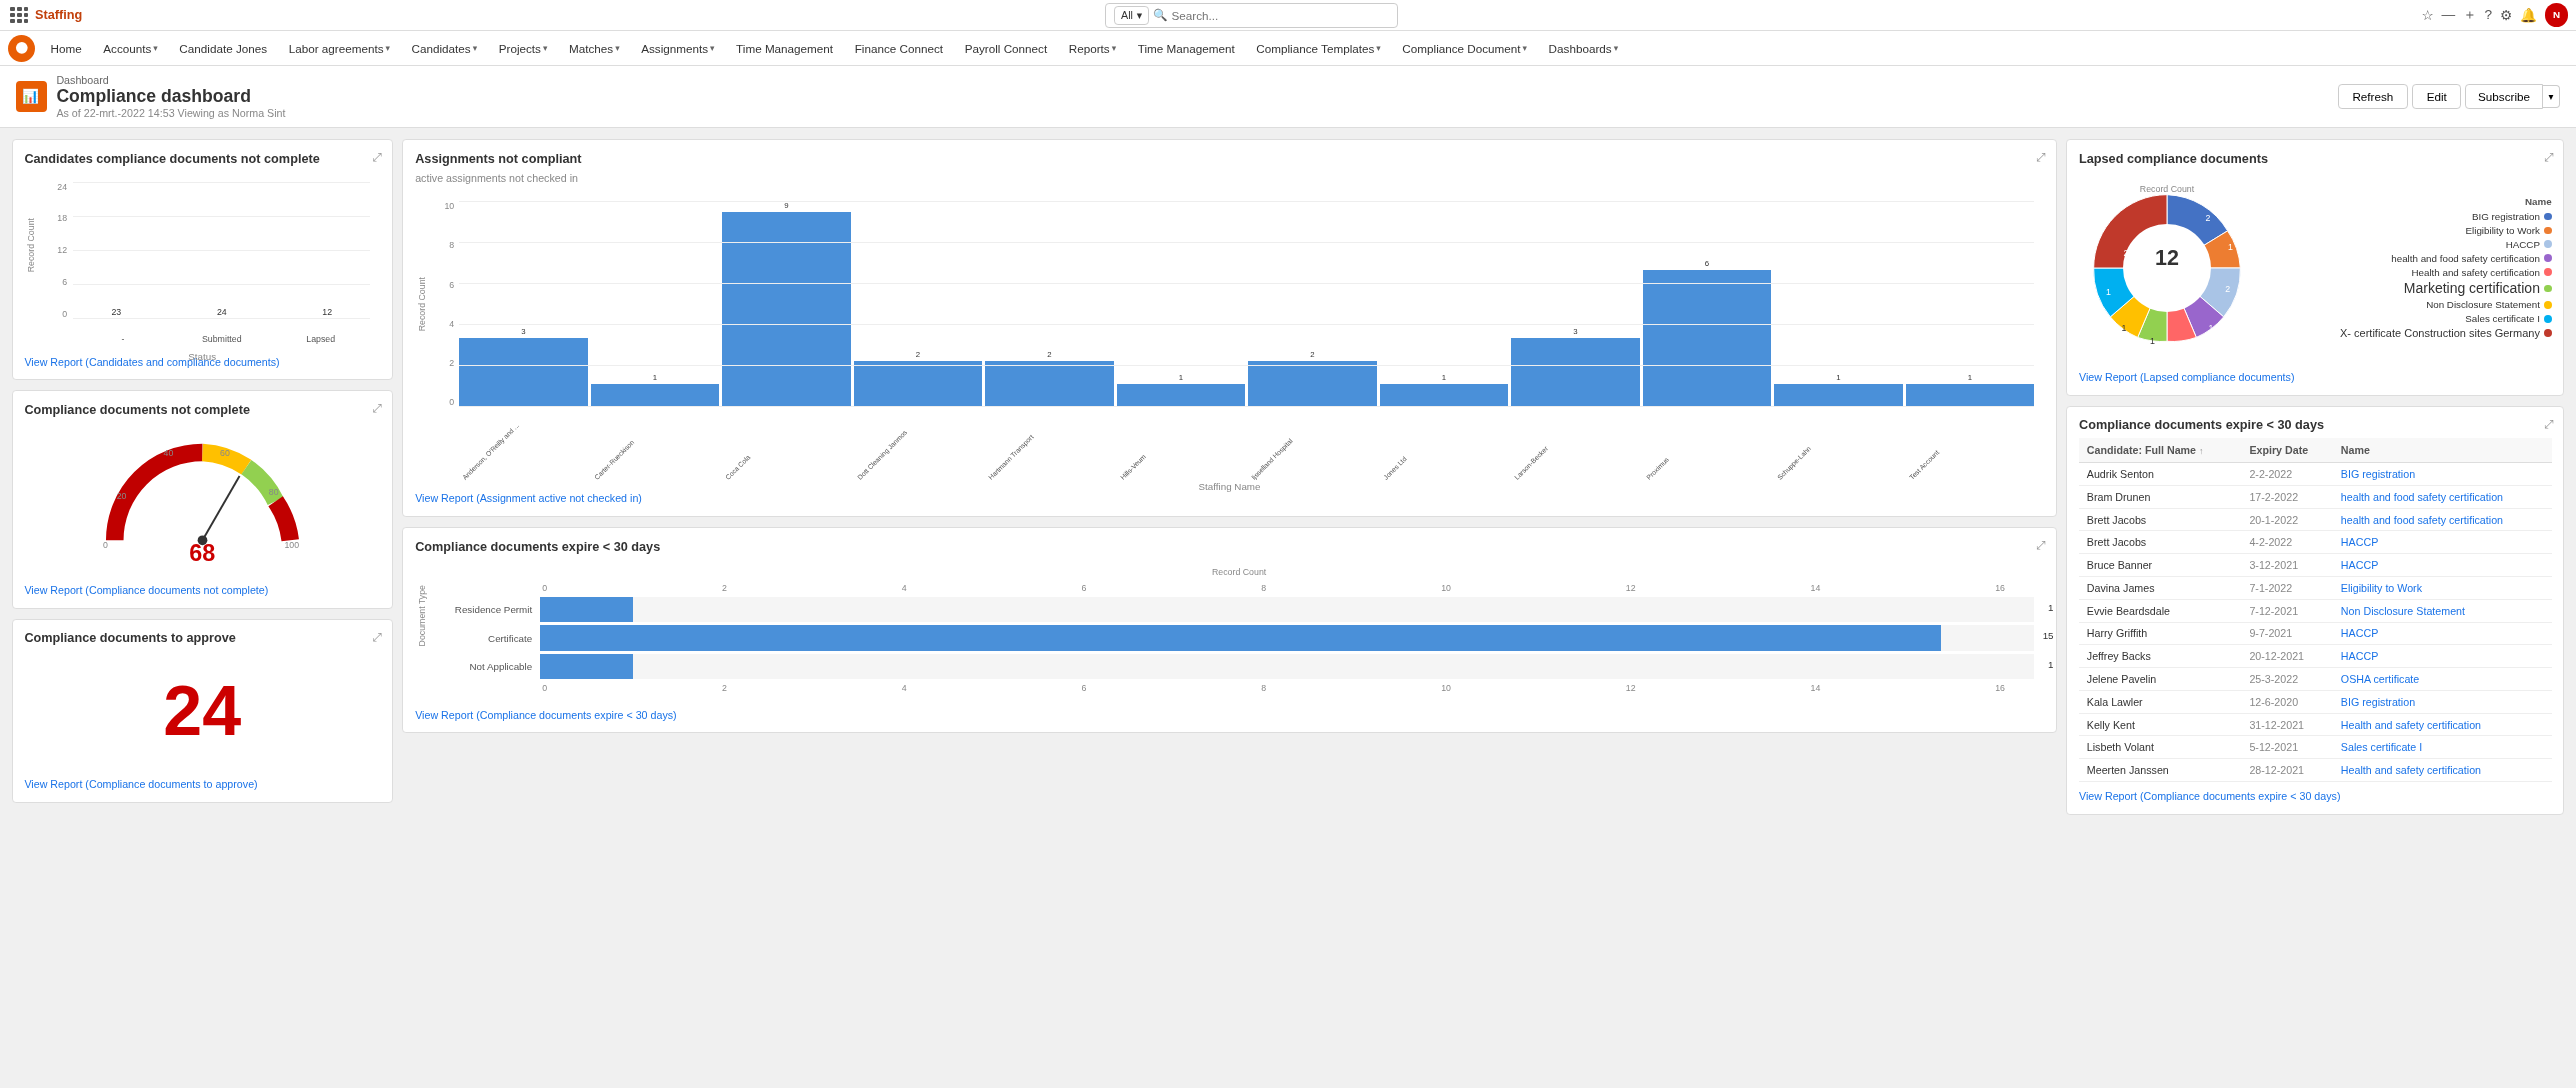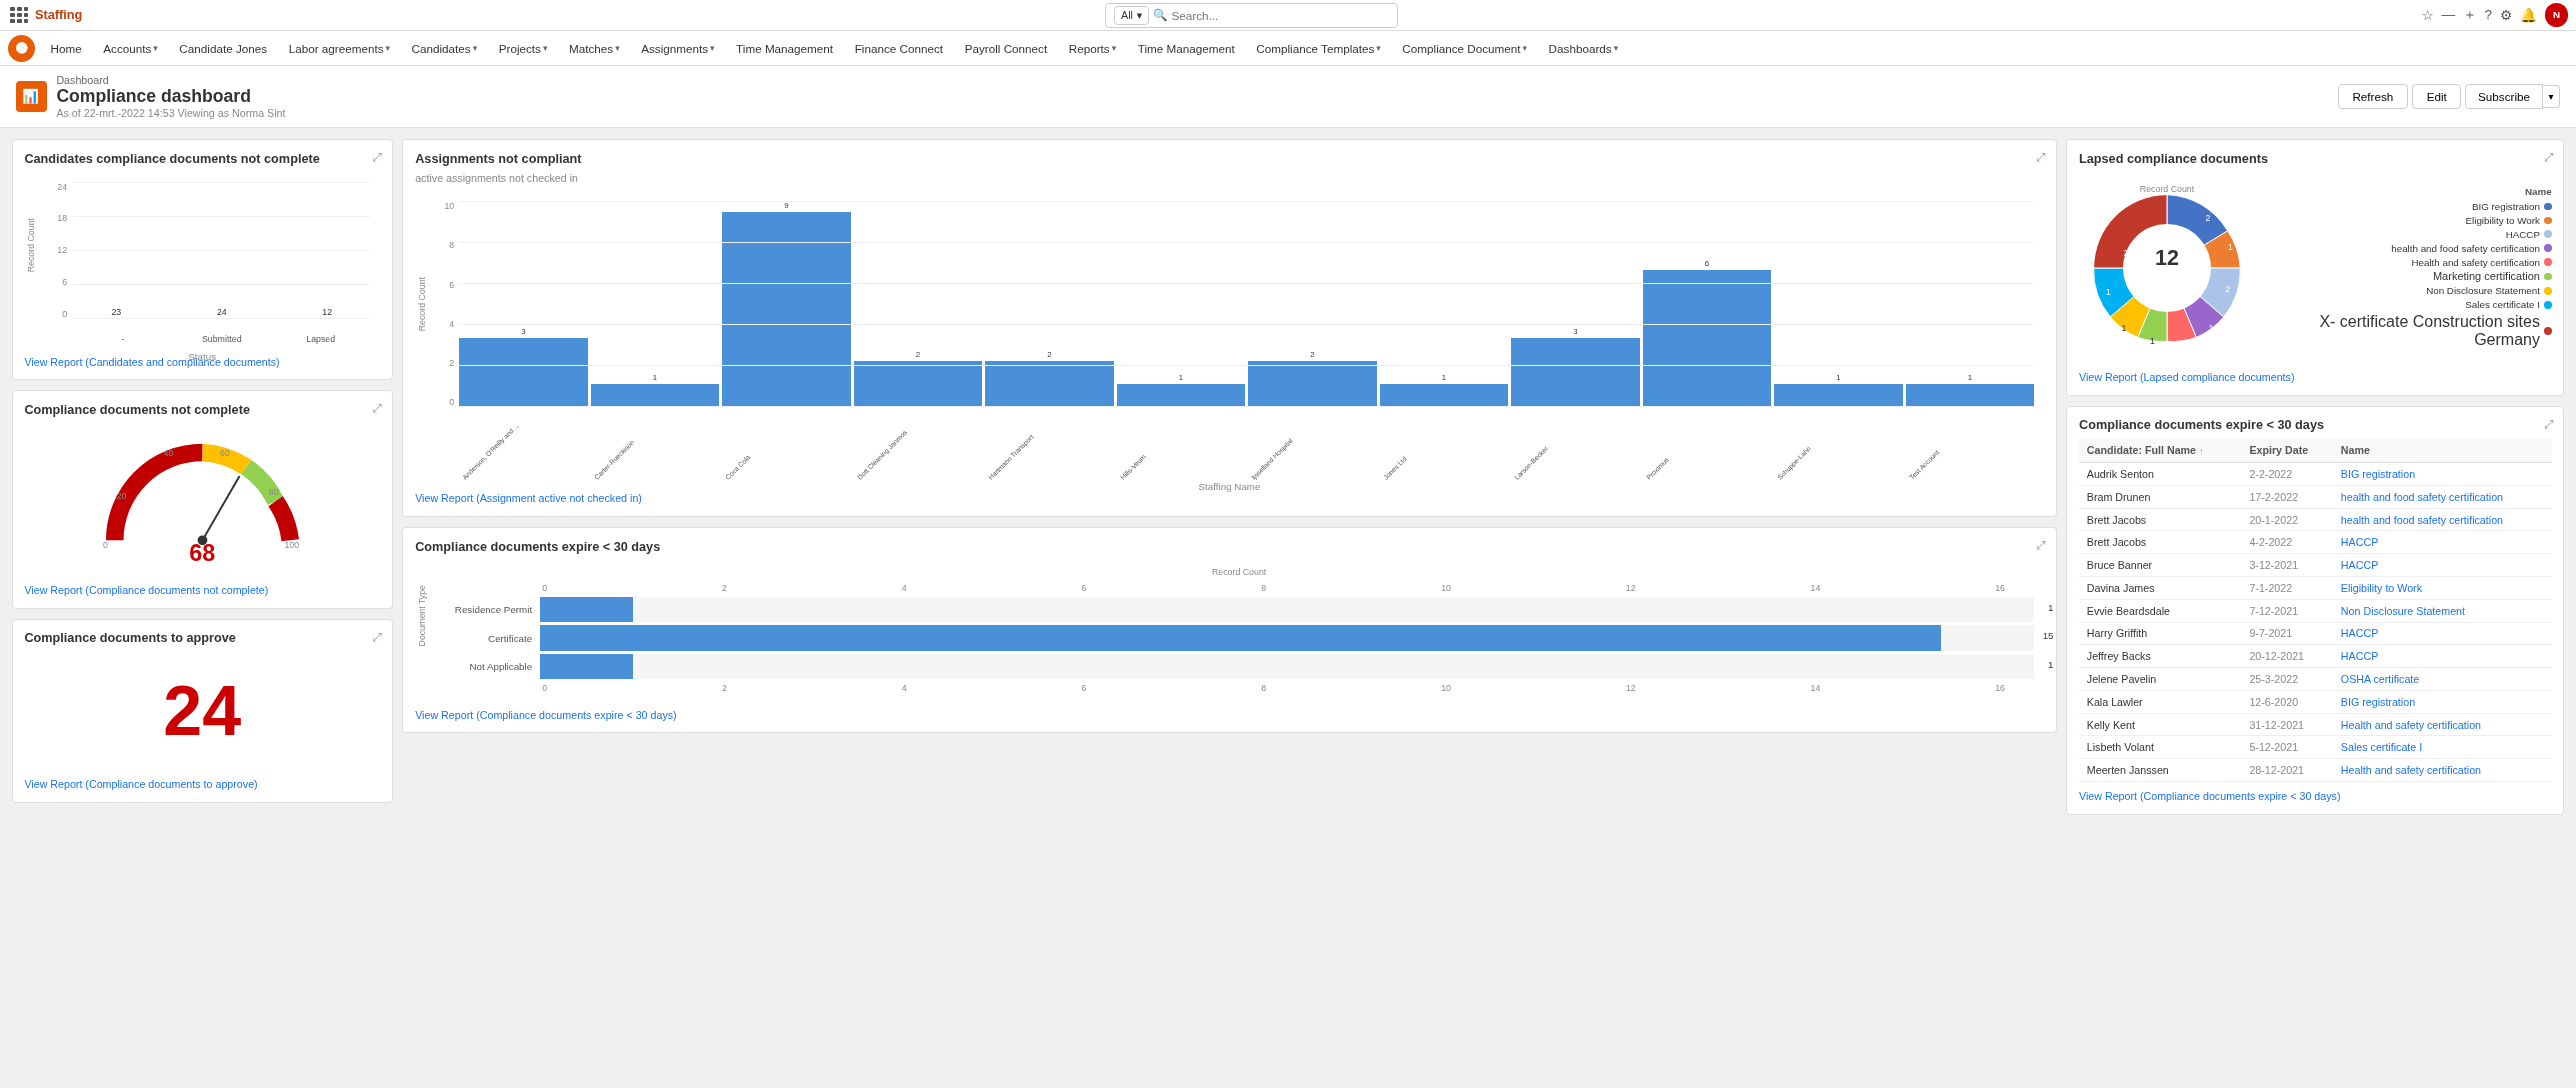--- a/index.html
+++ b/index.html
@@ -498,33 +498,33 @@
             </div>
             <div style="display:flex;align-items:center;gap:3.9px;justify-content:flex-end;">
               <span style="font-size:9.8px;color:#333;">health and food safety certification</span>
               <span style="width:7.8px;height:7.8px;border-radius:50%;background:#9966cc;flex-shrink:0;"></span>
             </div>
             <div style="display:flex;align-items:center;gap:3.9px;justify-content:flex-end;">
               <span style="font-size:9.8px;color:#333;">Health and safety certification</span>
               <span style="width:7.8px;height:7.8px;border-radius:50%;background:#ff6666;flex-shrink:0;"></span>
             </div>
             <div style="display:flex;align-items:center;gap:3.9px;justify-content:flex-end;">
-              <span style="font-size:11px;color:#333;">Marketing certification</span>
+              <span style="font-size:14px;color:#333;">Marketing certification</span>
               <span style="width:7.8px;height:7.8px;border-radius:50%;background:#92d050;flex-shrink:0;"></span>
             </div>
             <div style="display:flex;align-items:center;gap:3.9px;justify-content:flex-end;">
               <span style="font-size:9.8px;color:#333;">Non Disclosure Statement</span>
               <span style="width:7.8px;height:7.8px;border-radius:50%;background:#ffc000;flex-shrink:0;"></span>
             </div>
             <div style="display:flex;align-items:center;gap:3.9px;justify-content:flex-end;">
               <span style="font-size:9.8px;color:#333;">Sales certificate I</span>
               <span style="width:7.8px;height:7.8px;border-radius:50%;background:#00b0f0;flex-shrink:0;"></span>
             </div>
             <div style="display:flex;align-items:center;gap:3.9px;justify-content:flex-end;">
-              <span style="font-size:16px;color:#333;text-align:right;">X- certificate Construction sites Germany</span>
+              <span style="font-size:11px;color:#333;">X- certificate Construction sites Germany</span>
               <span style="width:7.8px;height:7.8px;border-radius:50%;background:#c0392b;flex-shrink:0;"></span>
             </div>
           </div>
         </div>
       </div>
       <a class="view-report">View Report (Lapsed compliance documents)</a>
     </div>
 
     <div class="card table-card">
       <div class="card-title">Compliance documents expire &lt; 30 days</div>

